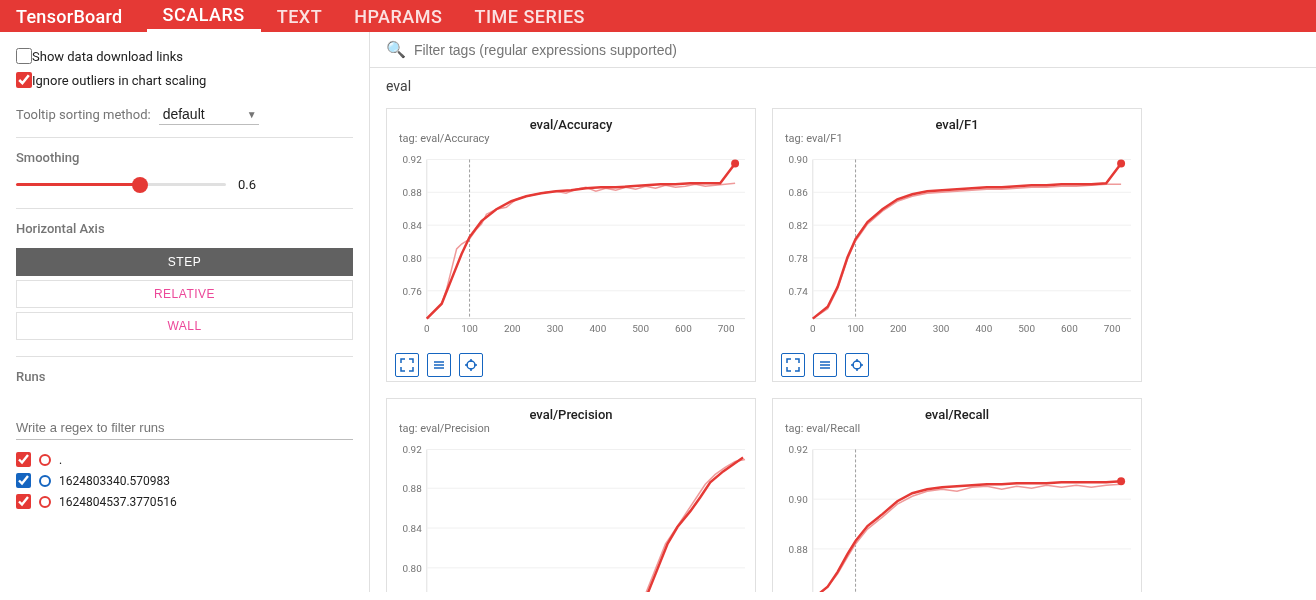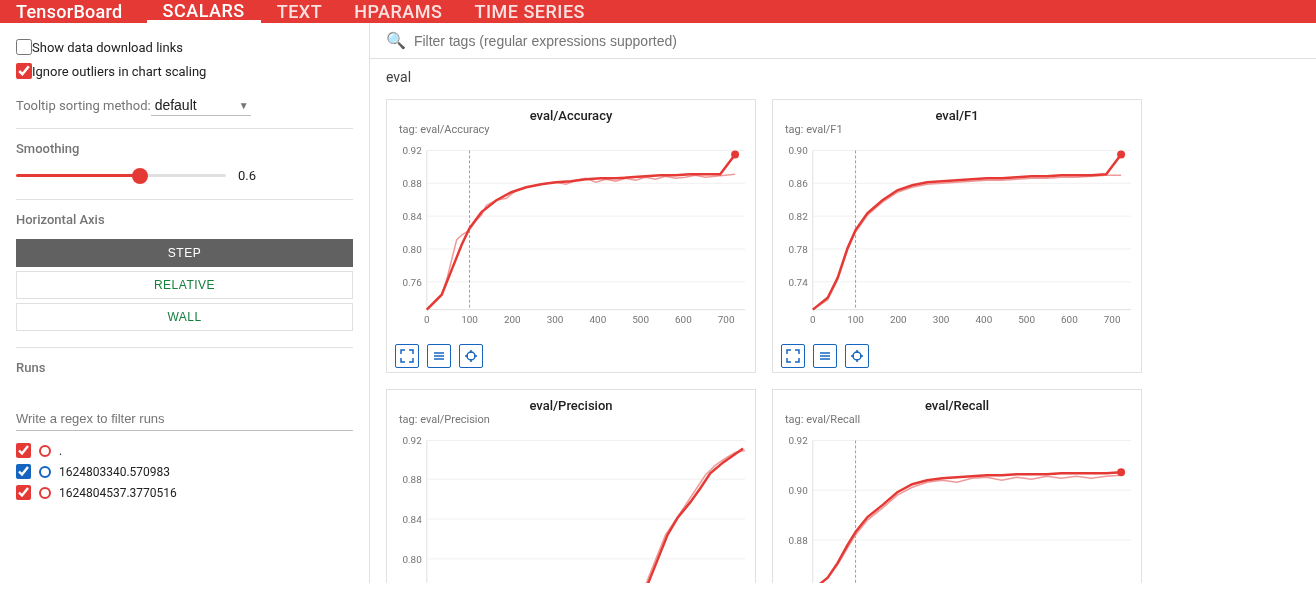--- a/index.html
+++ b/index.html
@@ -3,21 +3,21 @@
   <meta charset="utf-8">
   <style>
     * { box-sizing: border-box; margin: 0; padding: 0; }
     body { font-family: Roboto, Arial, sans-serif; font-size: 13px; background: #fff; overflow: hidden; }
 
     
     .topnav {
       display: flex;
       align-items: center;
       background: #e53935;
-      height: 23px;
+      height: 32px;
       padding: 0 16px;
       gap: 0;
     }
     .topnav-brand {
       color: #fff;
       font-size: 18px;
       font-weight: 500;
       margin-right: 24px;
       letter-spacing: 0.3px;
     }
@@ -71,20 +71,21 @@
       height: 16px;
       accent-color: #e53935;
     }
     .checkbox-label {
       color: #212121;
       font-size: 13px;
     }
     .tooltip-row {
       display: flex;
       align-items: center;
+      gap: 8px;
       margin-top: 8px;
     }
     .tooltip-label {
       color: #757575;
       font-size: 13px;
       white-space: nowrap;
     }
     .tooltip-select {
       border: none;
       border-bottom: 1px solid #bdbdbd;
@@ -153,21 +154,21 @@
       display: flex;
       gap: 4px;
       flex-direction: column;
     }
     .haxis-btn {
       padding: 6px 16px;
       font-size: 12px;
       font-weight: 500;
       border: 1px solid #e0e0e0;
       background: #fff;
-      color: #15803d;
+      color: #ec4899;
       cursor: pointer;
       text-transform: uppercase;
       letter-spacing: 0.5px;
     }
     .haxis-btn.active {
       background: #616161;
       color: #fff;
       border-color: #616161;
     }
     

